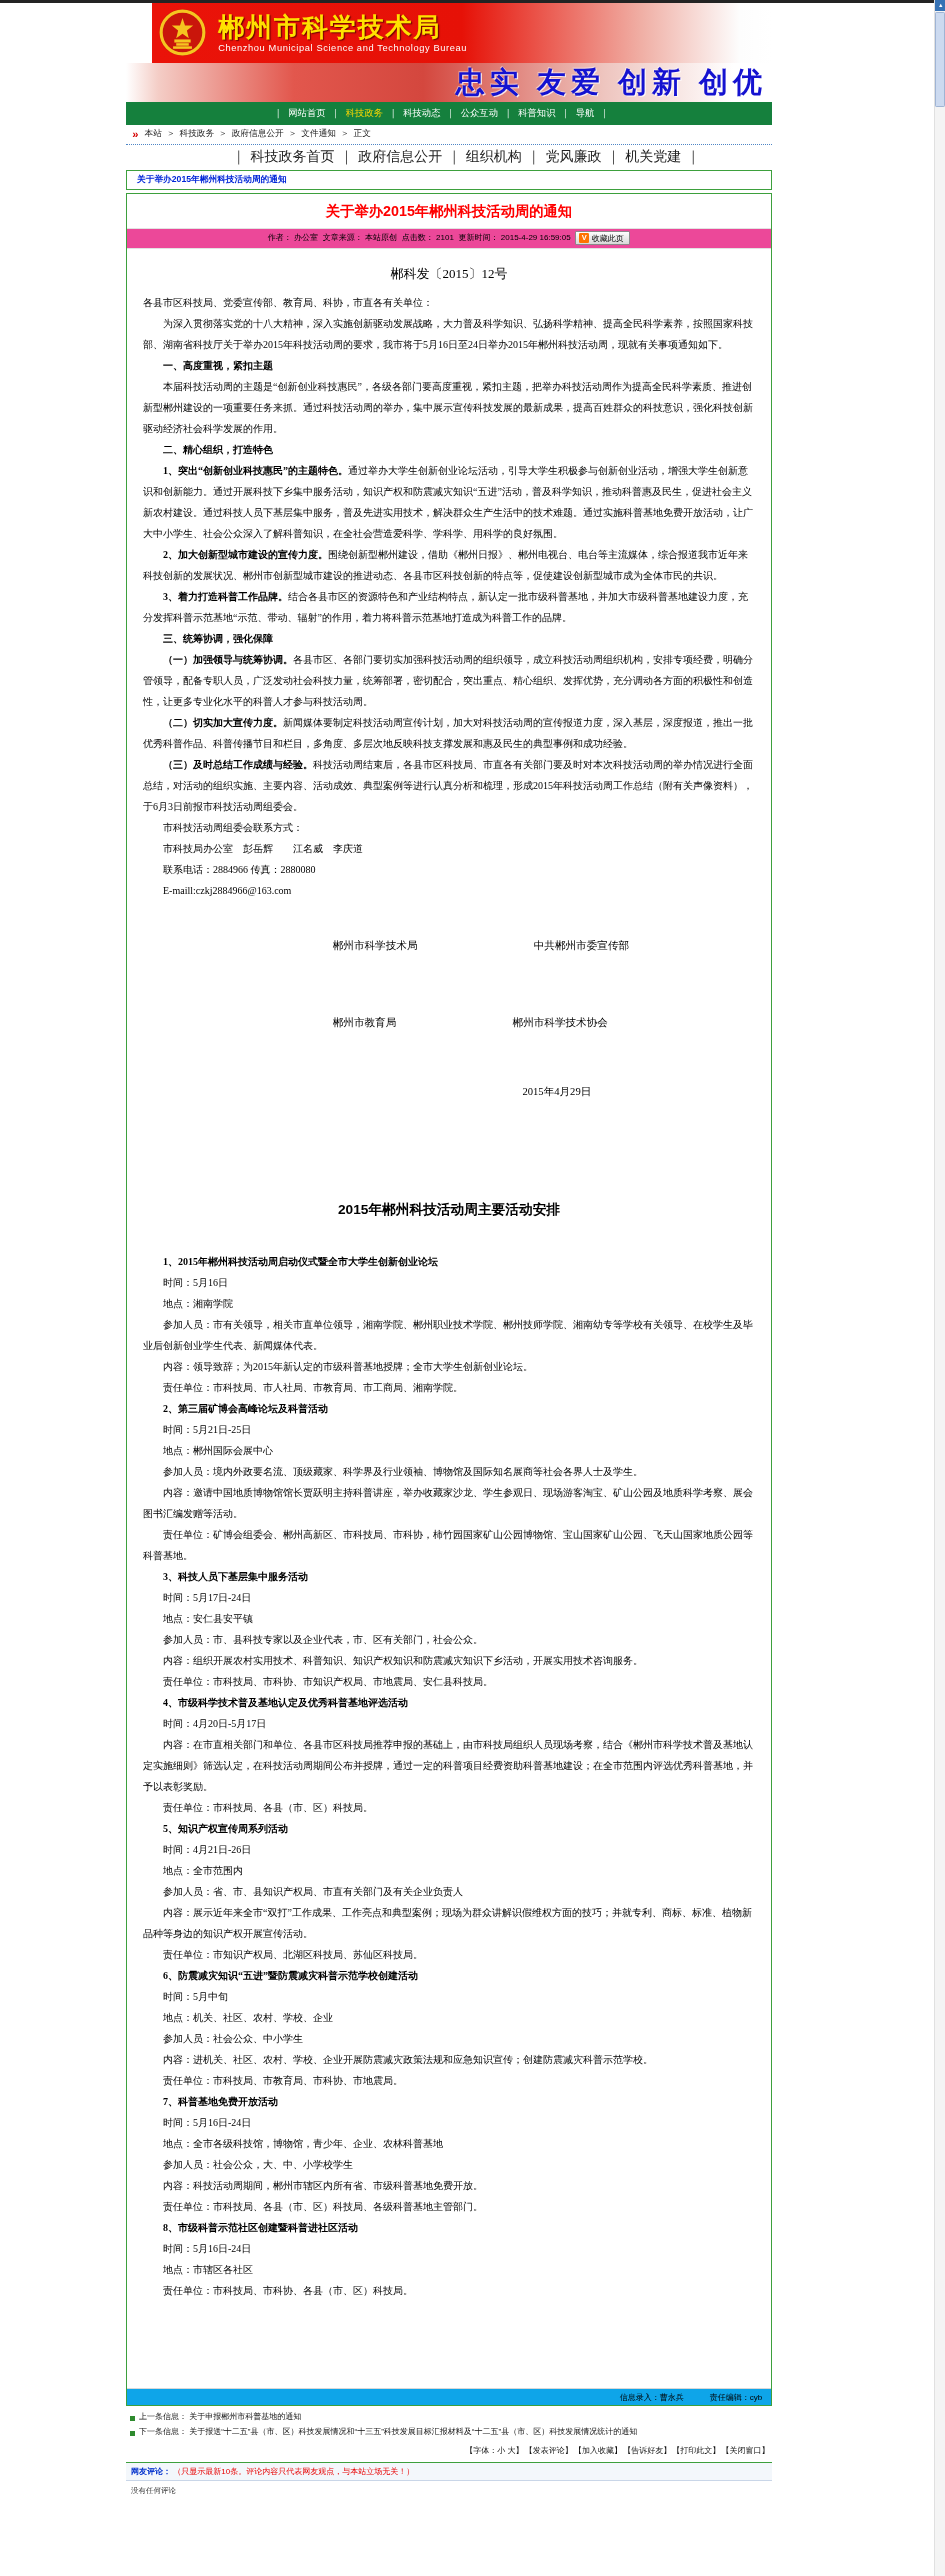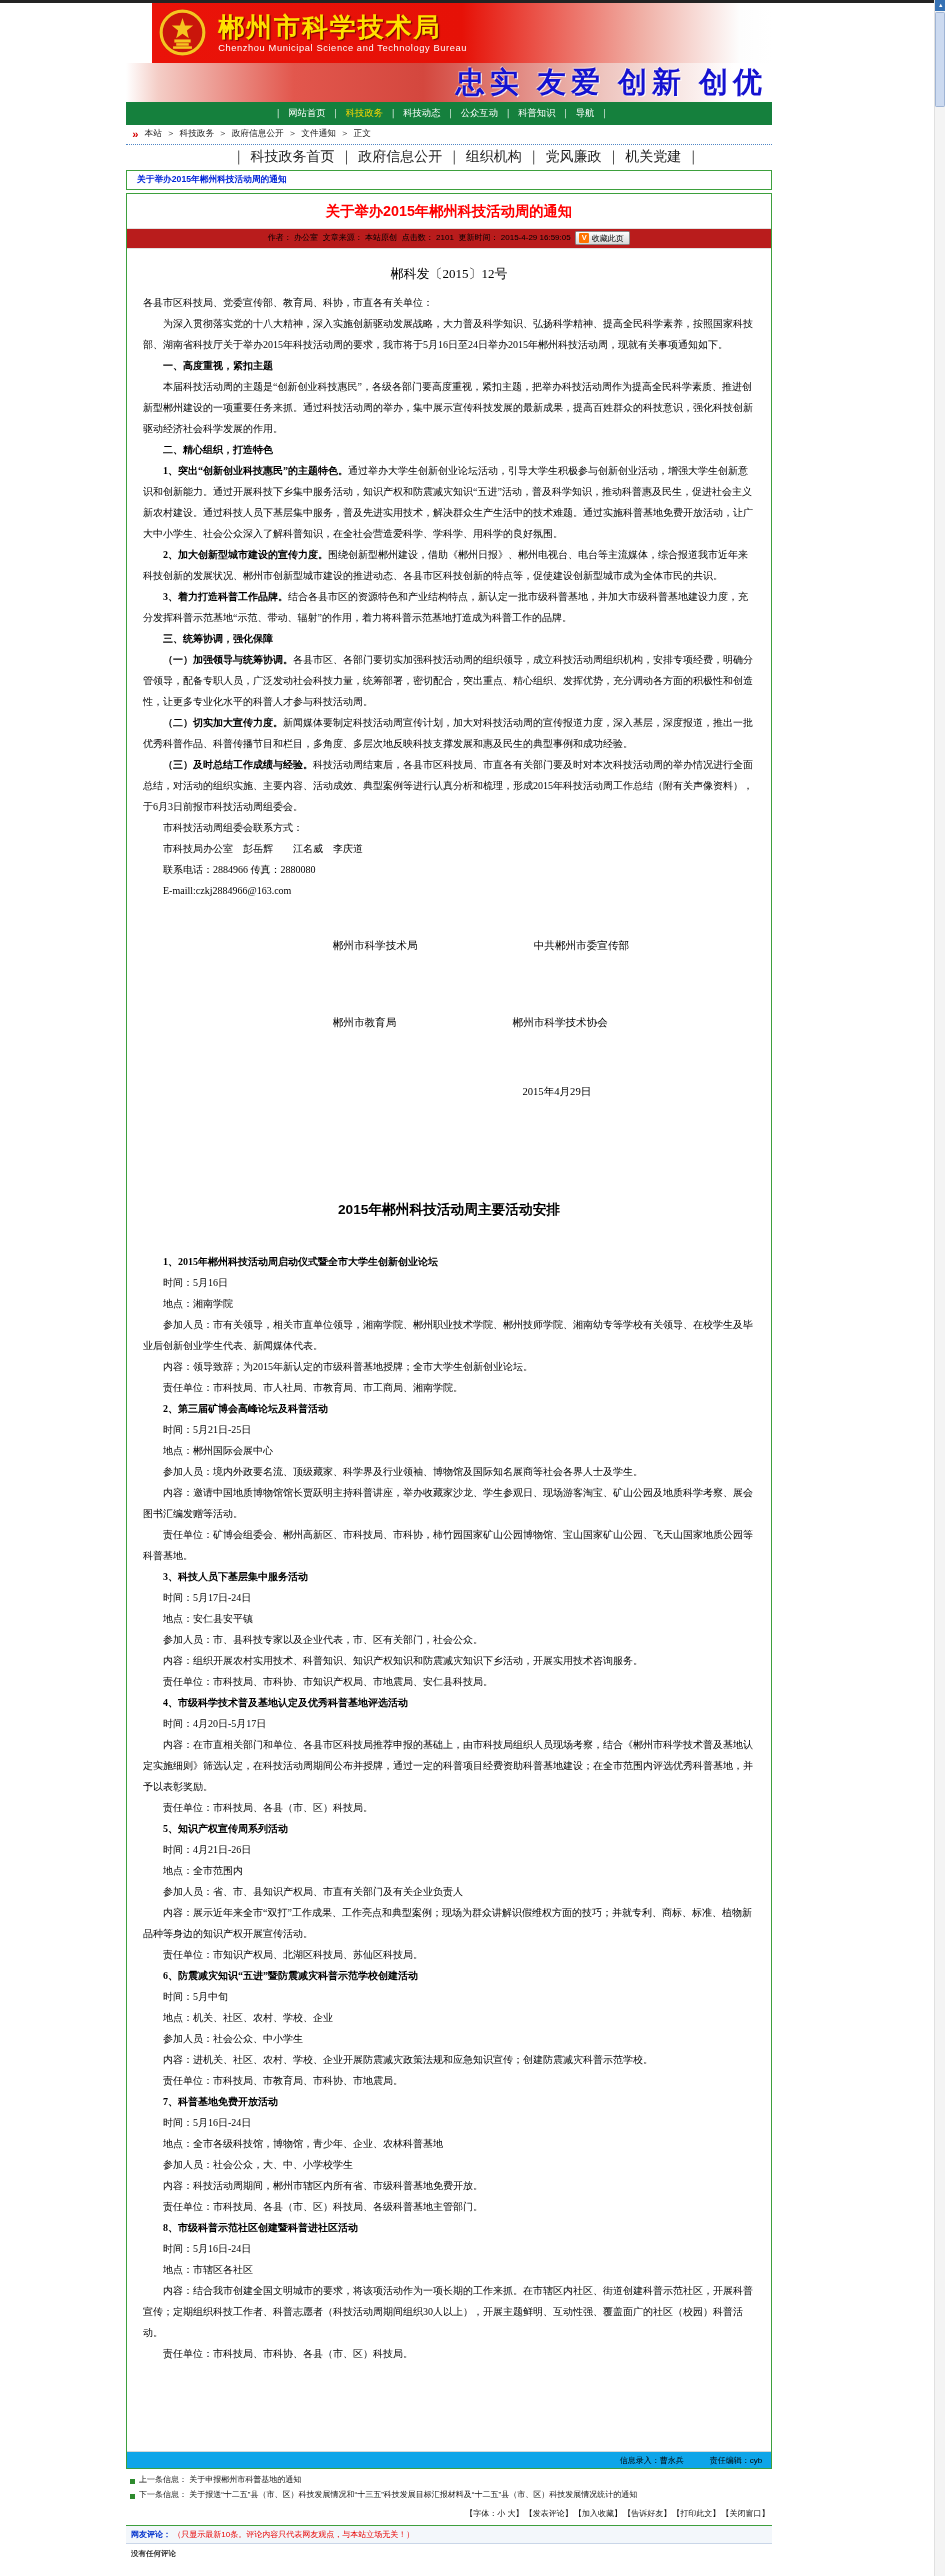--- a/index.html
+++ b/index.html
@@ -26,21 +26,21 @@
   .crumb-item{color:#222;cursor:pointer;}
   
   .subnav{text-align:right;padding:3.1px 67px 2.5px 0;font-size:14px;color:#222;}
   .subnav .nav-sep{color:#333;margin:0 5px;}
   .subnav-item{color:#222;cursor:pointer;}
   
   .marquee{border:0.6px solid #3da03d;height:17.4px;line-height:17.4px;margin-top:1.9px;color:#0026d8;font-weight:bold;font-size:8.7px;padding-left:10px;background:#fff;overflow:hidden;}
   
   .content-box{margin-top:3.1px;border:1.2px solid #3da03d;background:#fff;}
   .art-title{font-size:14.3px;color:#f00;text-align:center;margin:8.7px 0 6.2px;font-weight:bold;}
-  .meta{background:#b91c1c;border-top:0.6px solid #e2e2e2;border-bottom:0.6px solid #e2e2e2;text-align:center;font-size:8px;padding:2.5px 0;color:#000;}
+  .meta{background:#ec4899;border-top:0.6px solid #e2e2e2;border-bottom:0.6px solid #e2e2e2;text-align:center;font-size:8px;padding:2.5px 0;color:#000;}
   .meta span{margin:0 1.2px;}
   .fav-btn{display:inline-flex;align-items:center;border:0.6px solid #8a8a8a;background:linear-gradient(#fefefe,#d8d8d8);padding:0.6px 4.4px 0.6px 1.9px;margin-left:5px;border-radius:1.2px;cursor:pointer;vertical-align:middle;}
   .v-icon{display:inline-block;width:10px;height:10px;background:#ff7300;color:#fff;font-weight:bold;font-size:7.5px;text-align:center;line-height:10px;margin-right:2.5px;border-radius:1.2px;}
   .docnum{text-align:center;font-size:13px;margin:16px 0 8.7px;font-family:"Liberation Serif","DejaVu Serif",serif;}
   .art-body{padding:0 16px 6.2px;font-size:10px;line-height:2.1;font-family:"Liberation Serif","DejaVu Serif",serif;}
   .para{text-indent:2em;}
   .salute{text-indent:0;}
   .para-h{font-weight:bold;text-indent:2em;}
   
   .sig-row{display:flex;margin-top:55px;font-size:10.6px;}
@@ -58,21 +58,21 @@
   
   .adjacent{padding:2.5px 1.2px 0;font-size:8px;color:#111;}
   .adj-row{padding:1.9px 1.2px;display:flex;align-items:center;line-height:1.5;}
   .bullet{flex:0 0 auto;width:5px;height:5px;background:#2e8b2e;margin:3.1px 4.4px 0 1.2px;}
   .toolbar{text-align:right;font-size:8px;padding:5px 2.5px 3.7px;color:#111;}
   .toolbar span{margin-left:1.2px;cursor:pointer;}
   .greenline{border-top:1.2px solid #3da03d;margin-top:1.9px;}
   .comment-band{background:#f3f7fb;border-bottom:0.6px solid #c9d6e8;padding:3.1px 5px;font-size:8px;}
   .comment-label{color:#0030cc;font-weight:bold;}
   .comment-notice{color:#e80000;}
-  .comment-empty{font-size:7.5px;padding:5px 5px 0;color:#333;margin-bottom:59px;font-weight:bold;}
+  .comment-empty{font-size:7.5px;padding:5px 5px 0;color:#333;margin-bottom:59px;}
   
   .scrollbar{position:absolute;top:0;right:0;width:10.6px;height:100%;background:#f4f4f4;border-left:0.6px solid #e0e0e0;box-sizing:border-box;}
   .sb-btn{width:10.6px;height:10.6px;background:#3672b5;color:#fff;font-size:5.6px;text-align:center;line-height:10.6px;cursor:pointer;}
   .sb-thumb{width:8px;height:93px;margin:1.2px auto;background:#ccdaf0;border:0.6px solid #9fb4d4;border-radius:1.2px;cursor:grab;}
 </style>
 </head>
 <body>
 
 <div class="topbar"></div>
 
@@ -195,21 +195,20 @@
           <div class="act-line">责任单位：市科技局、市教育局、市科协、市地震局。</div>
           <div class="act-title">7、科普基地免费开放活动</div>
           <div class="act-line">时间：5月16日-24日</div>
           <div class="act-line">地点：全市各级科技馆，博物馆，青少年、企业、农林科普基地</div>
           <div class="act-line">参加人员：社会公众，大、中、小学校学生</div>
           <div class="act-line">内容：科技活动周期间，郴州市辖区内所有省、市级科普基地免费开放。</div>
           <div class="act-line">责任单位：市科技局、各县（市、区）科技局、各级科普基地主管部门。</div>
           <div class="act-title">8、市级科普示范社区创建暨科普进社区活动</div>
           <div class="act-line">时间：5月16日-24日</div>
           <div class="act-line">地点：市辖区各社区</div>
-          <div class="act-line">内容：结合我市创建全国文明城市的要求，将该项活动作为一项长期的工作来抓。在市辖区内社区、街道创建科普示范社区，开展科普宣传；定期组织科技工作者、科普志愿者（科技活动周期间组织30人以上），开展主题鲜明、互动性强、覆盖面广的社区（校园）科普活动。</div>
           <div class="act-line">责任单位：市科技局、市科协、各县（市、区）科技局。</div>
         </div>
     </div>
 
     <div class="record">
       <span>信息录入：曹永兵</span>
       <span>责任编辑：cyb</span>
     </div>
   </div>
 

